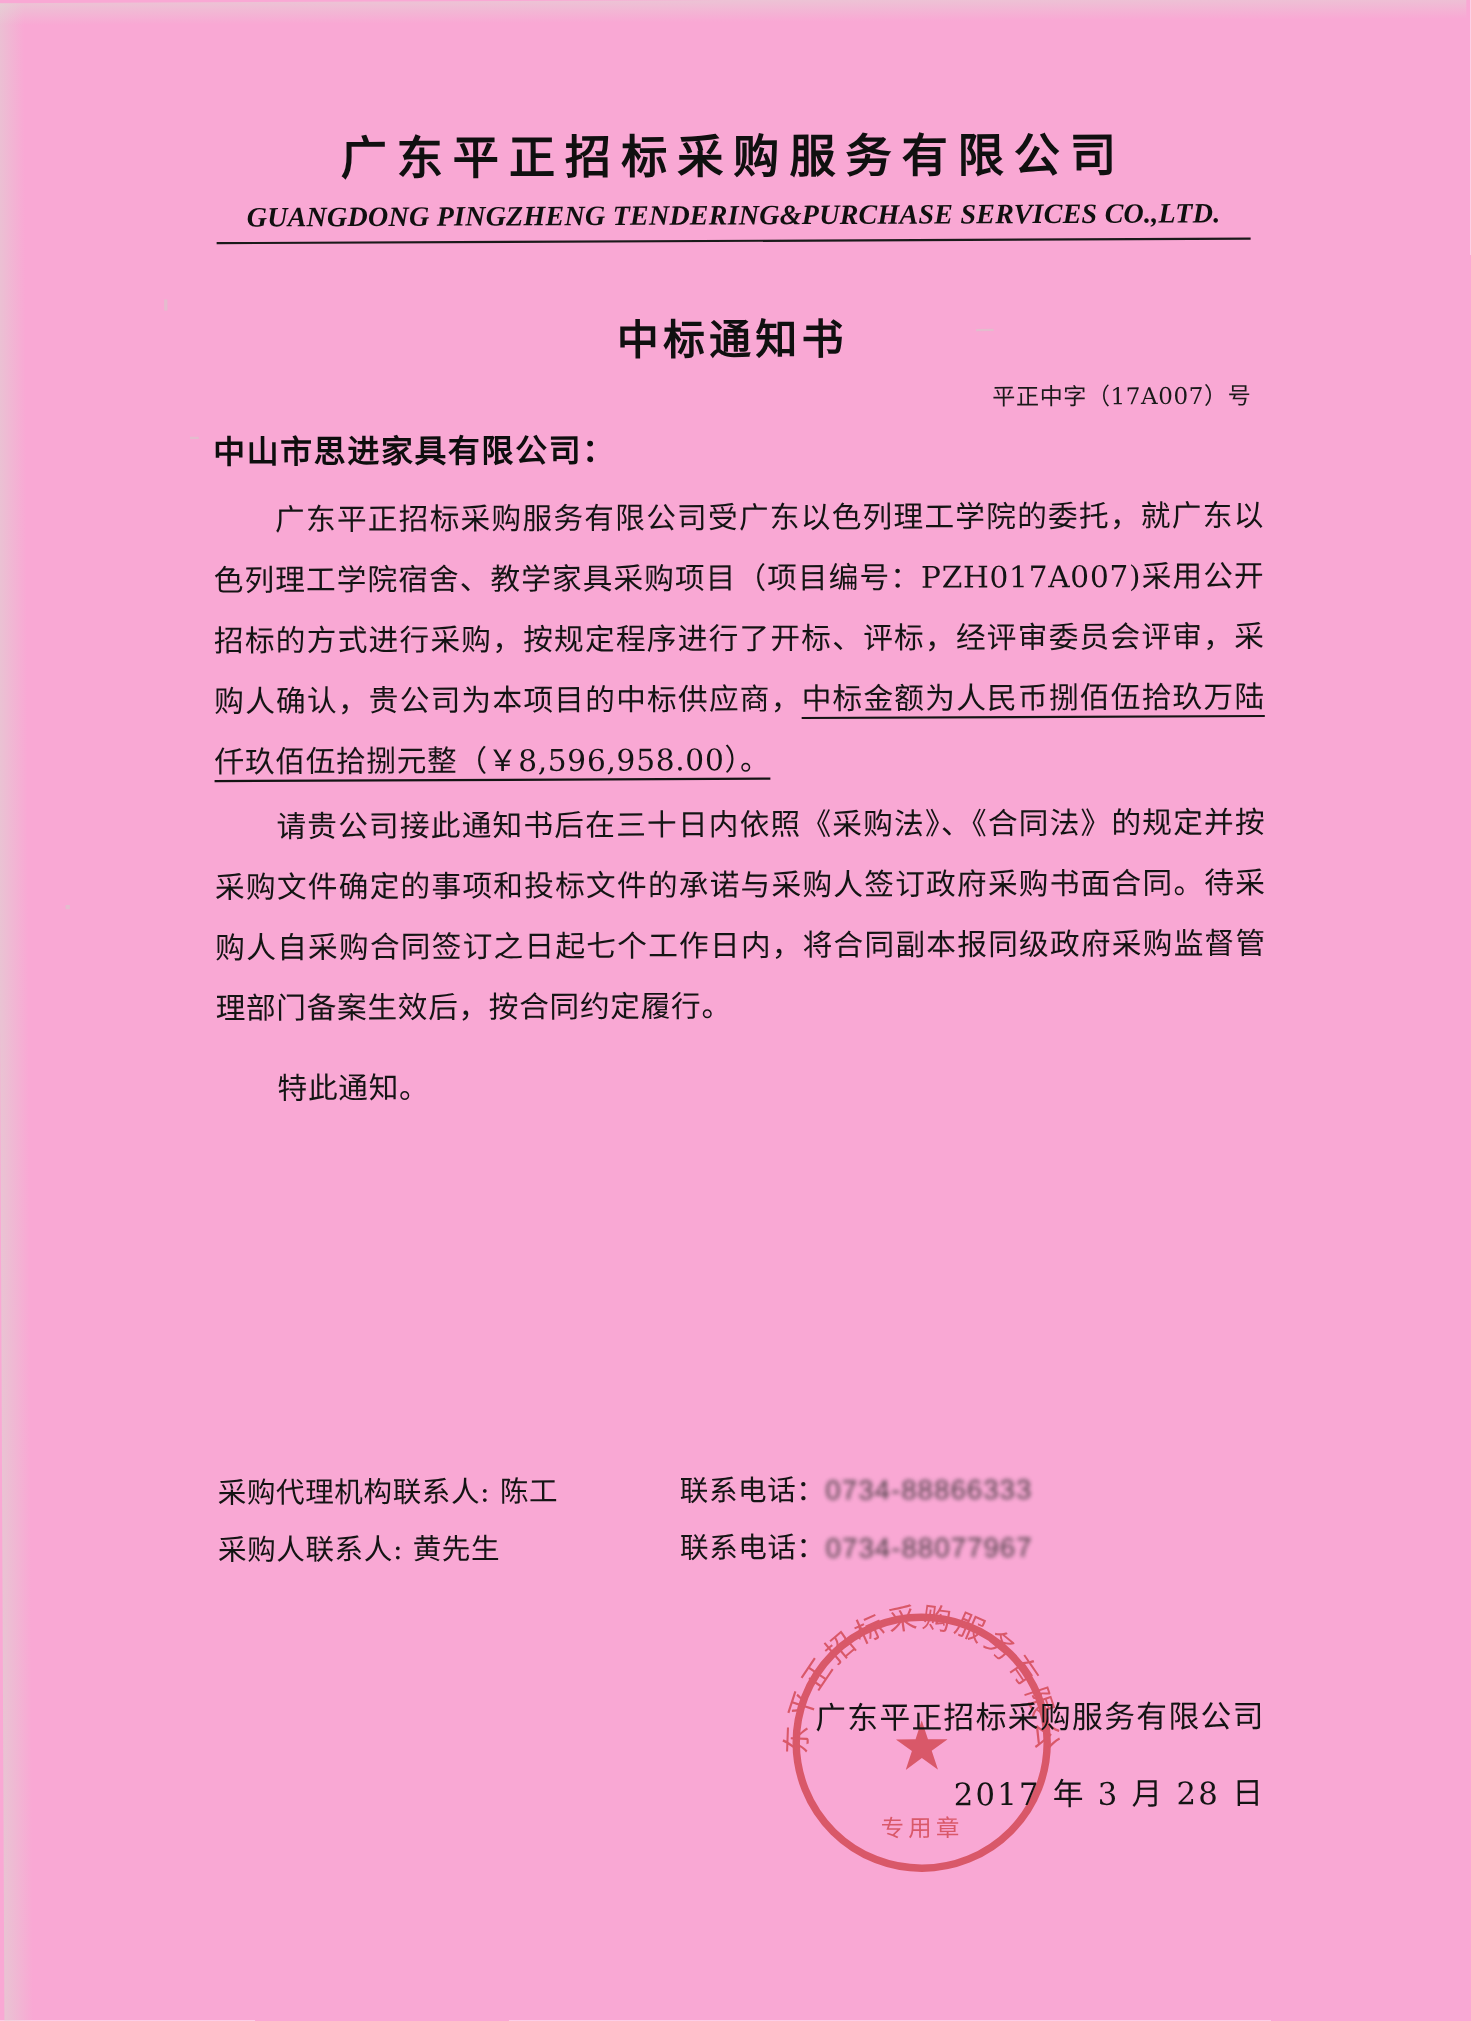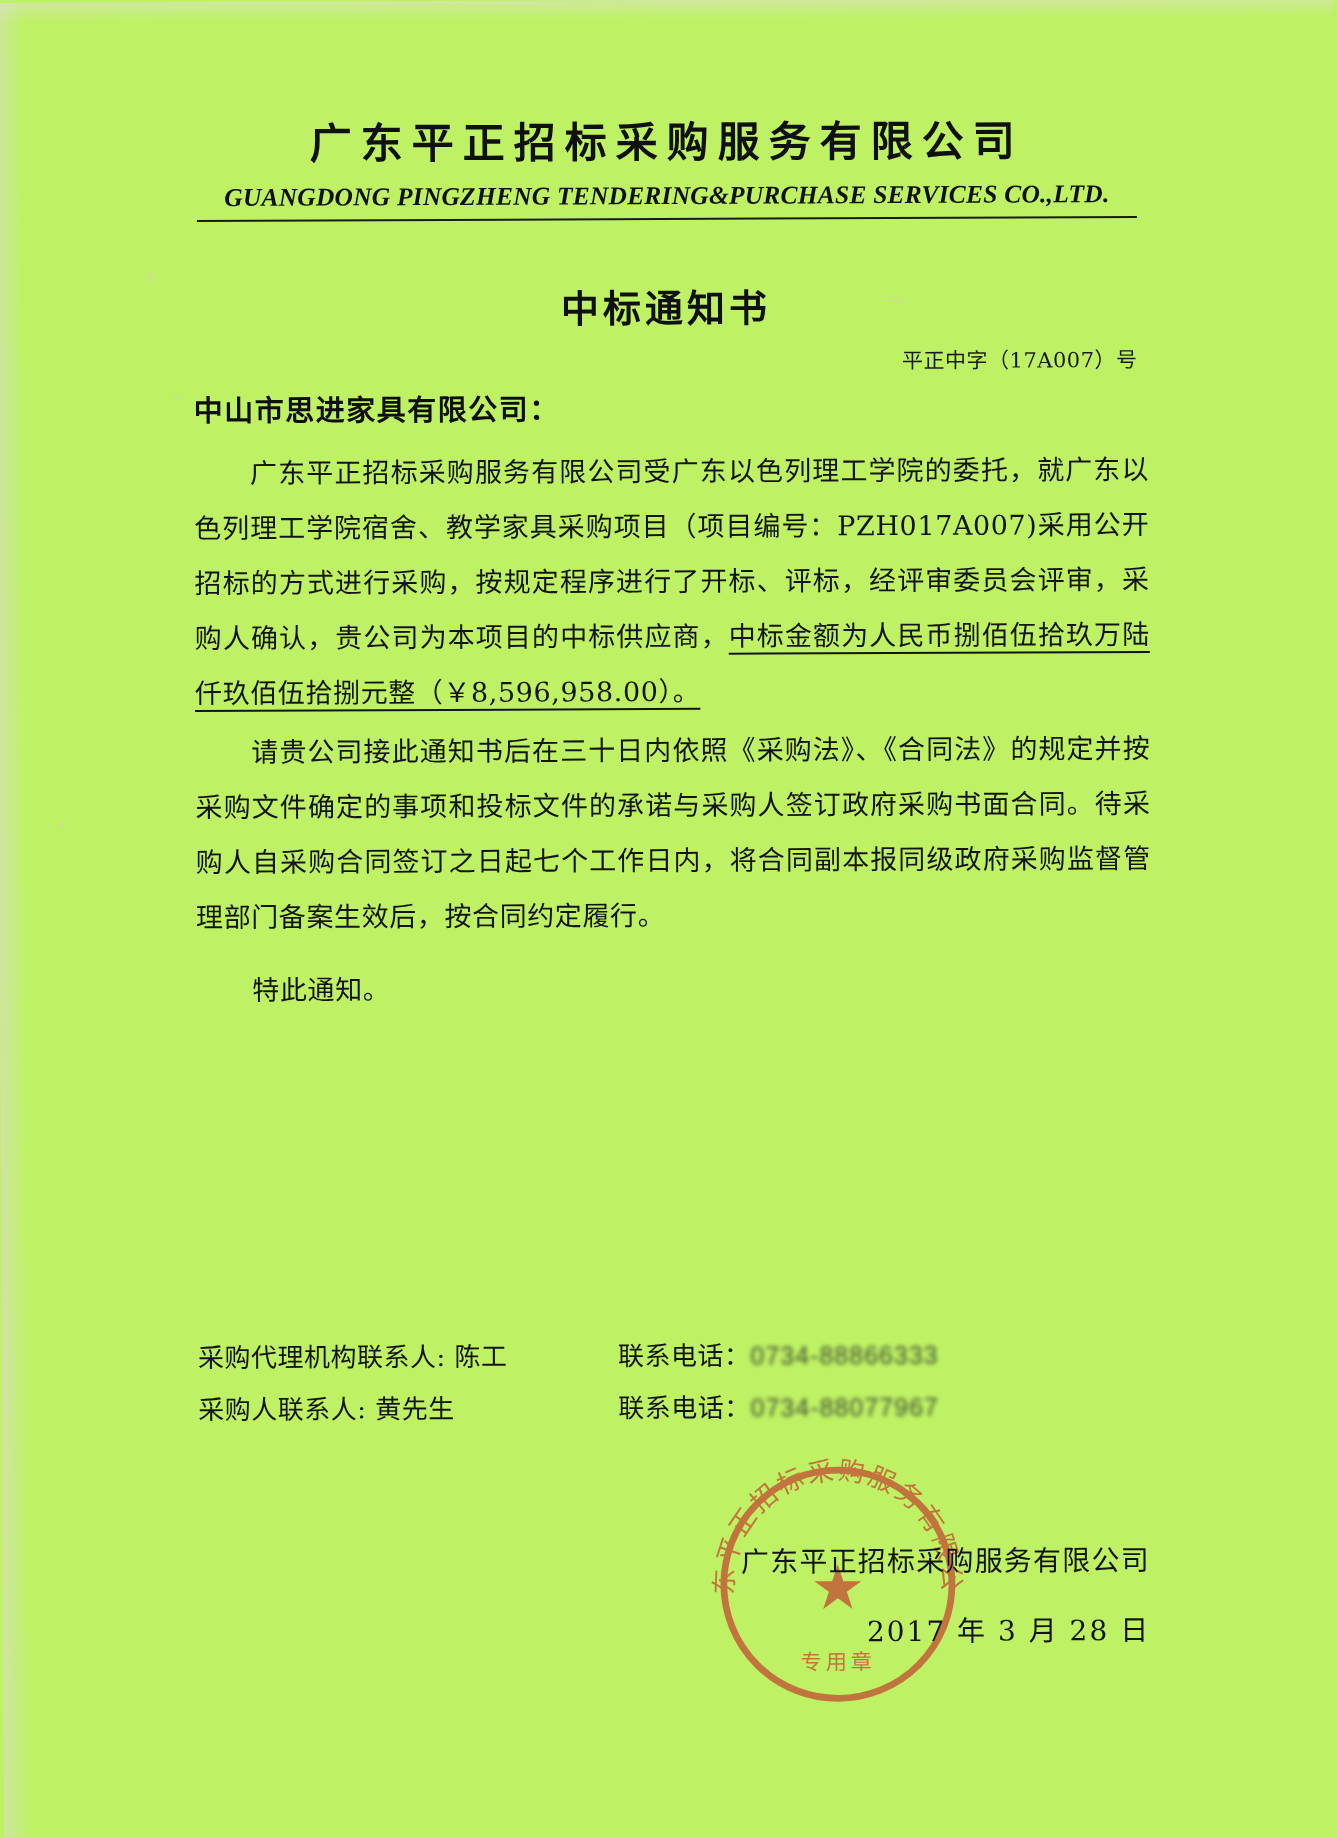--- a/index.html
+++ b/index.html
@@ -13,21 +13,21 @@
     position: relative;
     font-family: "DejaVu Serif", "Liberation Serif", serif;
     color: #141414;
     overflow: hidden;
   }
 
   
   .page {
     position: absolute;
     inset: 0;
-    background: #bef264;
+    background: #f9a8d4;
   }
 
   .sheet {
     position: absolute;
     left: 0; top: 0;
     width: 1337px;
     height: 1837px;
     transform: rotate(-0.25deg);
     transform-origin: 50% 50%;
   }

